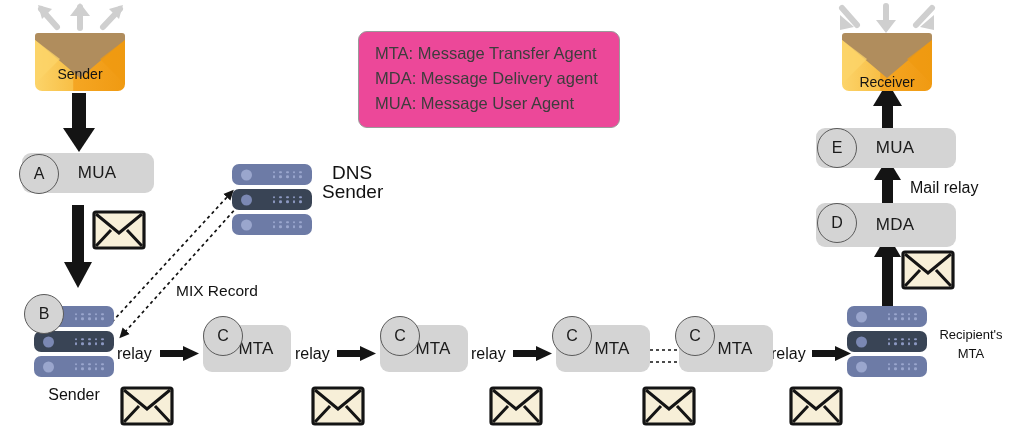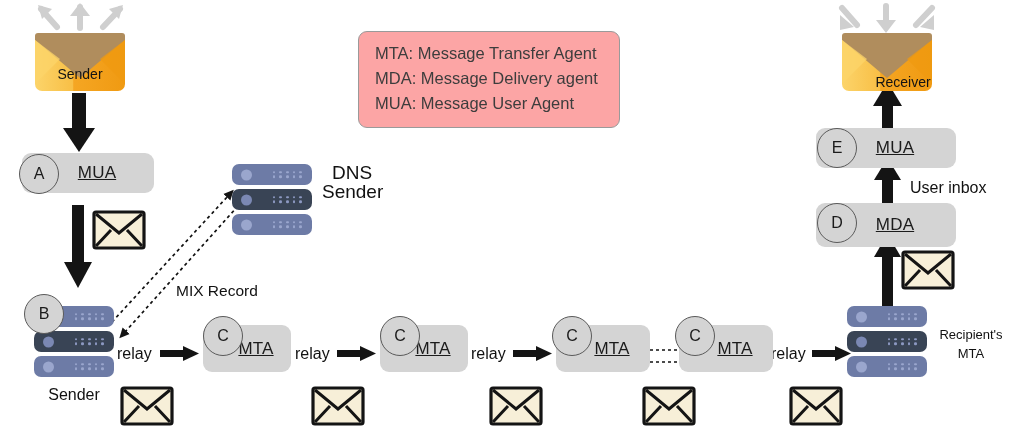--- a/index.html
+++ b/index.html
@@ -8,21 +8,21 @@
   #stage{position:absolute;left:0;top:0;width:1016px;height:433px;}
   .abs{position:absolute;}
 
   
   .pill{
     position:absolute;background:#d4d4d4;border-radius:9px;
     display:flex;align-items:center;box-sizing:border-box;
   }
   .pill .plabel{
     font-size:17px;color:#1b1b1b;letter-spacing:.2px;
-    width:100%;text-align:center;padding-left:18px;box-sizing:border-box;text-decoration:underline;
+    width:100%;text-align:center;padding-left:18px;box-sizing:border-box;
   }
   .badge{
     position:absolute;border-radius:50%;background:#d4d4d4;
     border:1.6px solid #5a5a5a;display:flex;align-items:center;
     justify-content:center;font-size:16px;color:#1b1b1b;
     width:38px;height:38px;
   }
 
   
   .rack{position:absolute;}
@@ -33,21 +33,21 @@
   .unit.dark .led{background:#7b88b3;}
   .unit .dots{position:absolute;right:8px;top:50%;transform:translateY(-50%);
     display:grid;grid-template-columns:repeat(5,4.6px);gap:2.1px;}
   .unit .dots i{display:block;width:2.6px;height:2.6px;border-radius:50%;
     background:#9aa6cd;}
   .unit.dark .dots i{background:#8d99c2;}
 
   
   .legend{
     position:absolute;border:1.4px solid #9a9a9a;border-radius:9px;
-    background:#fca5a5;box-sizing:border-box;padding:9px 16px;
+    background:#ec4899;box-sizing:border-box;padding:9px 16px;
   }
   .legend div{font-size:16.5px;color:#3d3d3d;line-height:25px;white-space:nowrap;}
 
   
   .tlabel{position:absolute;color:#111;line-height:19px;white-space:nowrap;}
   .tlabel.c{text-align:center;}
 
   
   .bigenv{position:absolute;}
   .bigenv .cap{position:absolute;left:0;right:0;bottom:9px;text-align:center;
@@ -198,21 +198,21 @@
       <path d="M842,40 L887,78 L932,40 L932,36 Q932,33 929,33 L845,33 Q842,33 842,36 Z" fill="#b08d5d"></path>
       <path d="M842,84 L867,59 L842,40 Z" fill="#fcd46a" opacity="0.75"></path>
       <path d="M932,84 L907,59 L932,40 Z" fill="#ef9a10" opacity="0.75"></path>
     </g>
   </svg>
 
   <div class="bigenv" style="left:35px;top:33px;width:90px;height:58px;">
     <div class="cap">Sender</div>
   </div>
 
-  <div class="bigenv" style="left:842px;top:33px;width:90px;height:66px;padding-left:32px;">
+  <div class="bigenv" style="left:842px;top:33px;width:90px;height:66px;">
     <div class="cap">Receiver</div>
   </div>
 
   <div class="legend" style="left:358px;top:31px;width:262px;height:97px;">
     <div>MTA: Message Transfer Agent</div>
     <div>MDA: Message Delivery agent</div>
     <div>MUA: Message User Agent</div>
   </div>
 
   <div class="pill" style="left:22px;top:153px;width:132px;height:40px;">
@@ -415,21 +415,21 @@
     <div>MTA</div>
   </div>
 
   <div class="pill" style="left:816px;top:203px;width:140px;height:44px;">
     <span class="plabel">MDA</span>
   </div>
   <div class="badge" style="left:817px;top:203px;">
     <span>D</span>
   </div>
 
-  <div class="tlabel" style="left:910px;top:178px;font-size:16px;">User inbox</div>
+  <div class="tlabel" style="left:910px;top:178px;font-size:16px;">Mail relay</div>
 
   <div class="pill" style="left:816px;top:128px;width:140px;height:40px;">
     <span class="plabel">MUA</span>
   </div>
   <div class="badge" style="left:817px;top:128px;">
     <span>E</span>
   </div>
 
 </div>
 

